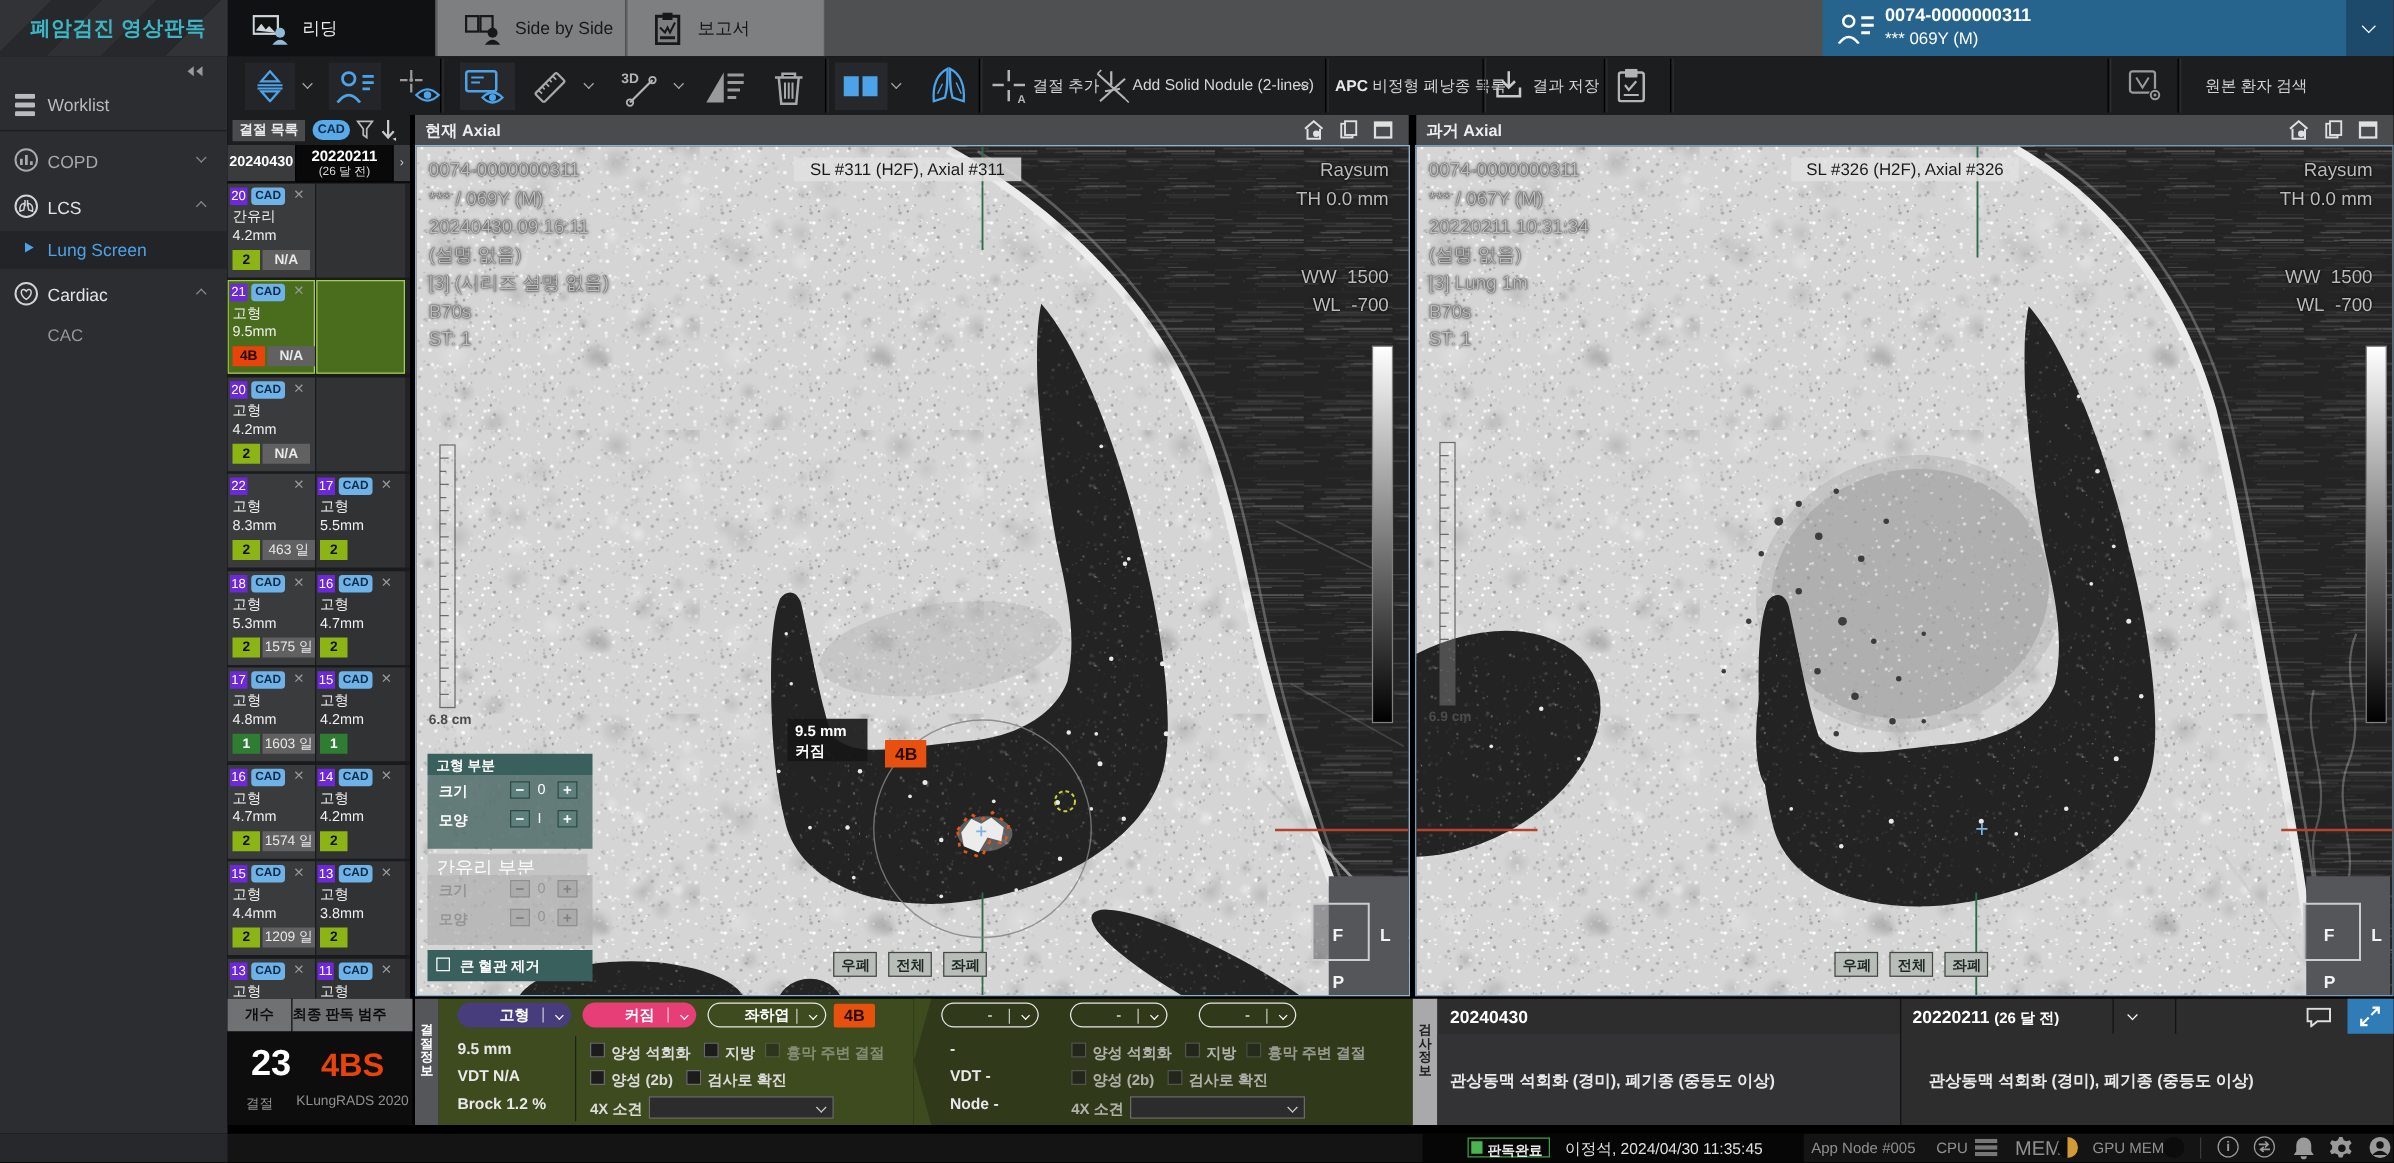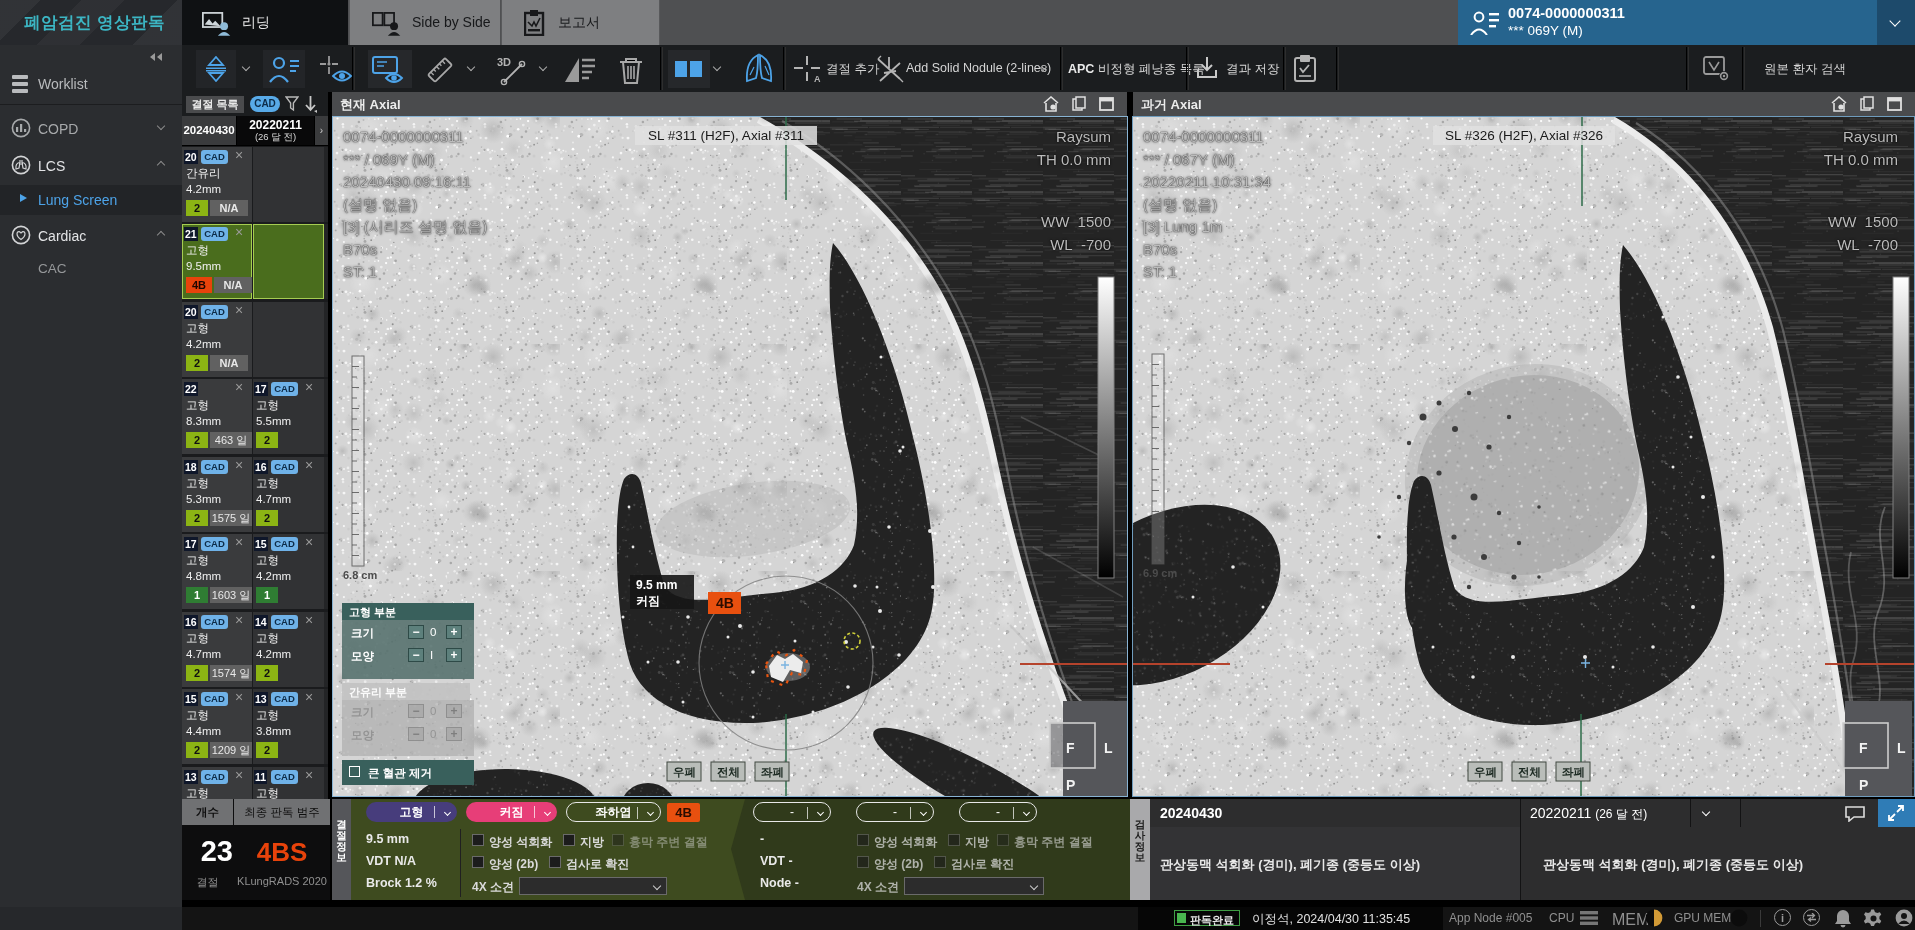--- a/index.html
+++ b/index.html
@@ -35,35 +35,35 @@
 #ndates{left:182px;top:116px;width:146px;height:29px}
 #ndates .d1{position:absolute;left:0;top:0;width:54px;height:29px;background:#3a3b3d;color:#fff;font-weight:bold;font-size:11.5px;text-align:center;line-height:29px}
 #ndates .d2{position:absolute;left:55px;top:0;width:77px;height:29px;background:#09090a;color:#fff;text-align:center}
 #ndates .ar{position:absolute;left:133px;top:0;width:13px;height:29px;background:#3a3b3d;color:#ccc;font-size:10px;text-align:center;line-height:29px}
 #nlist{left:182px;top:146px;width:146px;height:653px;background:#1a1b1d;overflow:hidden}
 .ncard{position:absolute;left:0;width:146px;height:75px}
 .ncard .L{position:absolute;left:0;top:0;width:70px;height:75px;background:#3a3b3d}
 .ncard .R{position:absolute;left:71px;top:0;width:71px;height:75px;background:#313234}
 .ncard .sb{position:absolute;left:142px;top:0;width:4px;height:75px;background:#232426}
 .ncard.sel .L,.ncard.sel .R{background:#4a6d1d;outline:1px solid #a6cc52;outline-offset:-1px}
-.num{position:absolute;left:2px;top:3px;min-width:13px;height:14px;background:#0f172a;color:#fff;font-weight:bold;font-size:10.5px;text-align:center;line-height:14px;padding:0 1px}
+.num{position:absolute;left:2px;top:3px;min-width:13px;height:14px;background:#6d28d9;color:#fff;font-weight:normal;font-size:10.5px;text-align:center;line-height:14px;padding:0 1px}
 .cad{position:absolute;top:3px;width:27px;height:14px;background:#6fb2e8;color:#0d2b47;font-weight:bold;font-size:9.5px;text-align:center;line-height:14px;border-radius:3px}
 .xx{position:absolute;top:0px;color:#9b9b9b;font-size:14px}
 .t1{position:absolute;left:4px;top:19px;color:#efefef;font-size:11.5px}
 .t2{position:absolute;left:4px;top:36px;color:#efefef;font-size:11.5px}
 .bdg{position:absolute;top:53px;height:16px;font-size:11px;font-weight:bold;text-align:center;line-height:16px}
 .bg2{background:#8cb414;color:#111;width:22px}
 .bg1{background:#2f7d33;color:#fff;width:22px}
 .bgr{background:#e8430b;color:#1d0600;width:26px}
 .bna{background:#616161;color:#e8e8e8;width:38px}
 .bdy{background:#616161;color:#e8e8e8;width:42px;font-weight:normal}
 
 #nfoot{left:182px;top:799px;width:148px;height:101px;background:#0d0d0e}
 #nfoot .h1{position:absolute;left:0;top:0;width:51px;height:26px;background:#707173;color:#0e0e0e;font-weight:bold;font-size:11.5px;text-align:center;line-height:26px}
-#nfoot .h2{position:absolute;left:52px;top:0;width:96px;height:26px;background:#707173;color:#0e0e0e;font-weight:normal;font-size:11.5px;text-align:center;line-height:26px}
+#nfoot .h2{position:absolute;left:52px;top:0;width:96px;height:26px;background:#707173;color:#0e0e0e;font-weight:bold;font-size:11.5px;text-align:left;line-height:26px}
 
 .vp{top:116px;height:681px;background:#262626;border:1px solid #88b3d3}
 
 .mbtn{width:16px;height:14px;background:#5d807c;border:1px solid #2e4a47;color:#fff;font-size:12px;line-height:12px;text-align:center;font-weight:bold}
 .mbtn.dim{background:#a8a8a8;border-color:#8a8a8a;color:#777}
 .cvd,.cvu{display:inline-block;width:6px;height:6px;border-right:1.6px solid #aaa;border-bottom:1.6px solid #aaa;transform:rotate(45deg)}
 .cvu{transform:rotate(-135deg)}
 .vptext{color:#bcbcbc;font-size:15px;line-height:22.5px;text-shadow:0 0 3px rgba(0,0,0,.7),0 0 1px rgba(0,0,0,.9)}
 
 #vt1{left:332px;top:799px;width:19px;height:101px;background:#55565a;color:#fff}
@@ -1054,21 +1054,21 @@
  <div class="abs" style="left:9px;top:23px;color:#fff;font-size:11.5px;font-weight:bold">크기</div>
  <div class="abs mbtn" style="left:66px;top:22px">−</div>
       <div class="abs" style="left:88px;top:23px;color:#fff;font-size:11.5px">0</div>
       <div class="abs mbtn" style="left:104px;top:22px">+</div>
  <div class="abs" style="left:9px;top:46px;color:#fff;font-size:11.5px;font-weight:bold">모양</div>
  <div class="abs mbtn" style="left:66px;top:45px">−</div>
       <div class="abs" style="left:88px;top:46px;color:#fff;font-size:11.5px">I</div>
       <div class="abs mbtn" style="left:104px;top:45px">+</div>
 </div>
 <div class="abs" style="left:9px;top:566px;width:132px;height:73px;opacity:.92">
- <div class="abs" style="left:0;top:0;width:128px;height:17px;background:#c3c3c3;color:#fff;font-size:11px;font-weight:bold;padding:2px 0 0 7px">간유리 부분</div>
+ <div class="abs" style="left:0;top:0;width:128px;height:17px;background:#c3c3c3;color:#fff;font-size:15px;font-weight:normal;padding:2px 0 0 7px">간유리 부분</div>
  <div class="abs" style="left:0;top:17px;width:132px;height:56px;background:rgba(176,176,176,.82)"></div>
  <div class="abs" style="left:9px;top:22px;color:#8f8f8f;font-size:11.5px;font-weight:bold">크기</div>
  <div class="abs mbtn dim" style="left:66px;top:21px">−</div>
       <div class="abs" style="left:88px;top:22px;color:#8f8f8f;font-size:11.5px">0</div>
       <div class="abs mbtn dim" style="left:104px;top:21px">+</div>
  <div class="abs" style="left:9px;top:45px;color:#8f8f8f;font-size:11.5px;font-weight:bold">모양</div>
  <div class="abs mbtn dim" style="left:66px;top:44px">−</div>
       <div class="abs" style="left:88px;top:45px;color:#8f8f8f;font-size:11.5px">0</div>
       <div class="abs mbtn dim" style="left:104px;top:44px">+</div>
 </div>
@@ -1250,21 +1250,21 @@
  <div class="cb" style="left:203px;top:57px;opacity:.6"></div>
     <div class="cblbl" style="left:220px;top:57px;opacity:.75">검사로 확진</div>
  <div class="cblbl" style="left:126px;top:80px;opacity:.75">4X 소견</div>
  <div class="sel4x" style="left:173px;top:78px;width:140px"></div>
 </div>
 <div class="abs" id="ibox">
  <div class="abs" style="left:10px;top:6px;color:#fff;font-size:14px;font-weight:bold">20240430</div>
  <div class="abs" style="left:0;top:28px;width:370px;height:73px;background:#333335"></div>
  <div class="abs" style="left:10px;top:57px;color:#e8e8e8;font-size:13px;font-weight:bold">관상동맥 석회화 (경미), 폐기종 (중등도 이상)</div>
  <div class="abs" style="left:370px;top:0;width:1px;height:101px;background:#131314"></div>
- <div class="abs" style="left:380px;top:6px;color:#fff;font-size:14px;font-weight:normal">20220211 <span style="font-size:12px">(26 달 전)</span></div>
+ <div class="abs" style="left:380px;top:6px;color:#fff;font-size:14px;font-weight:bold">20220211 <span style="font-size:12px">(26 달 전)</span></div>
  <div class="abs" style="left:540px;top:0px;width:1px;height:28px;background:#131314"></div>
  <span class="abs cvd" style="left:553px;top:10px;border-color:#fff"></span>
  <div class="abs" style="left:590px;top:0px;width:1px;height:28px;background:#131314"></div>
  <div class="abs" style="left:393px;top:57px;color:#e8e8e8;font-size:13px;font-weight:bold">관상동맥 석회화 (경미), 폐기종 (중등도 이상)</div>
  <svg class="abs" style="left:695px;top:7px" width="20" height="16" viewBox="0 0 20 16">
       <path d="M1 1 h18 v10 h-10 l-5 4 v-4 h-3 z" fill="none" stroke="#ddd" stroke-width="1.6"></path>
     </svg>
  <div class="abs" style="left:728px;top:0;width:37px;height:28px;background:#2f7cb6">
       <svg class="abs" style="left:9px;top:5px" width="18" height="18" viewBox="0 0 18 18">
         <path d="M11 2 h5 v5 M7 16 H2 v-5 M16 2 L10 8 M2 16 l6 -6" stroke="#fff" stroke-width="1.8" fill="none"></path>

